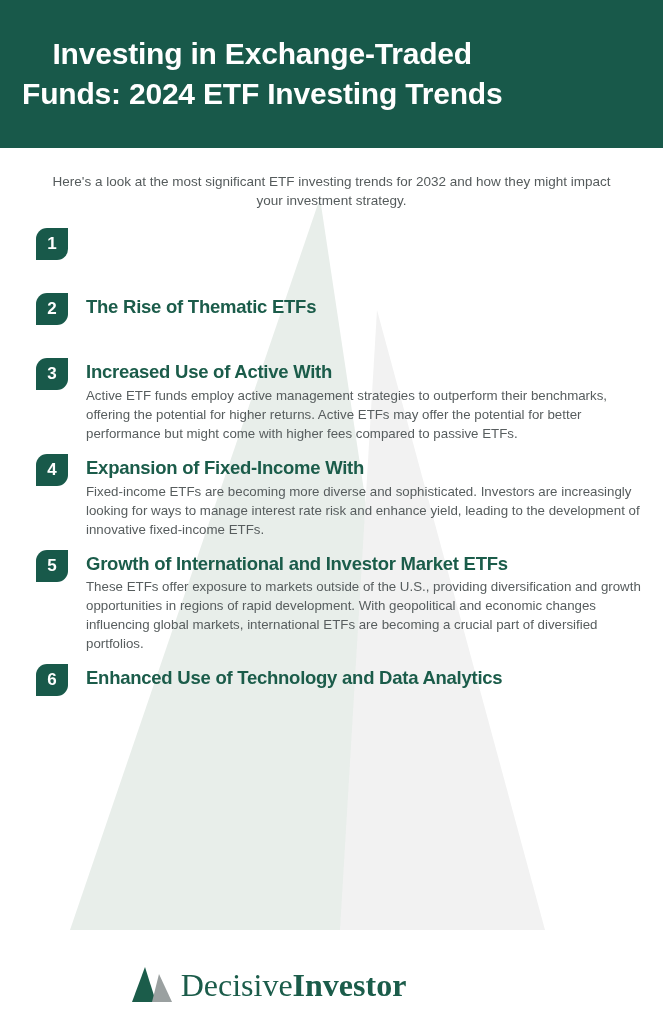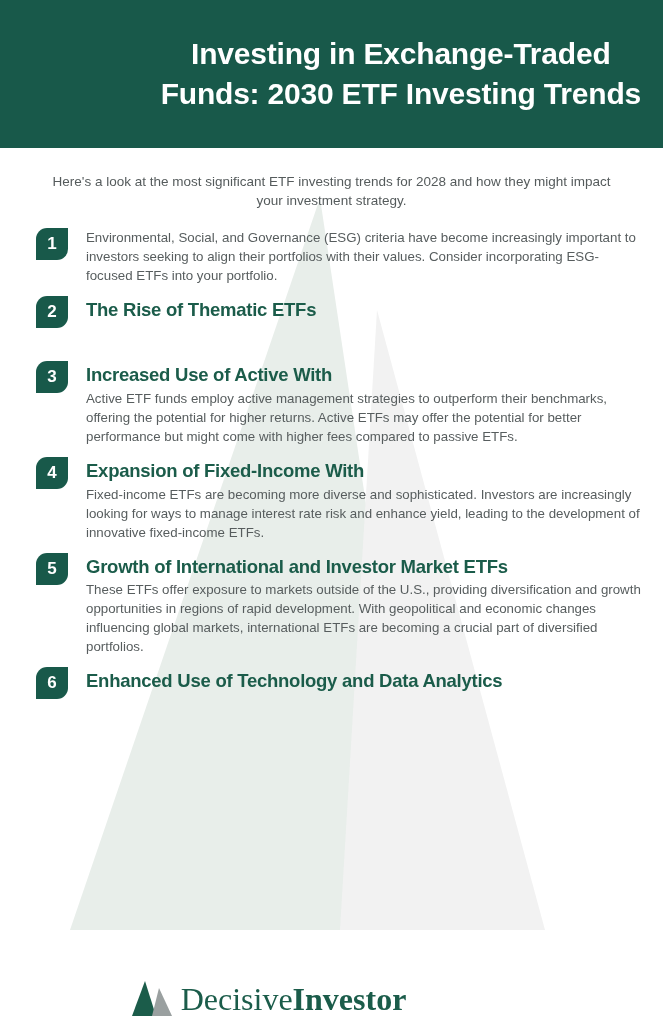--- a/index.html
+++ b/index.html
@@ -23,21 +23,21 @@
   .header-band {
     position: absolute;
     left: 0;
     top: 0;
     width: 663px;
     height: 148px;
     background: #18594a;
     box-sizing: border-box;
     display: flex;
     align-items: center;
-    justify-content: flex-end;
+    justify-content: flex-start;
   }
   .header-title {
     color: #ffffff;
     font-size: 30px;
     font-weight: bold;
     line-height: 1.33;
     text-align: center;
     letter-spacing: -0.2px;
     padding: 0 22px;
     margin: 0;
@@ -114,21 +114,21 @@
     margin: 0;
     color: #575d5e;
     font-size: 13.3px;
     line-height: 1.43;
   }
 
   
   .footer-logo {
     position: absolute;
     left: 0;
-    bottom: 6px;
+    bottom: 20px;
     width: 534px;
     display: flex;
     align-items: center;
     justify-content: center;
     z-index: 1;
   }
   .logo-mark {
     display: block;
     margin-right: 7px;
   }
@@ -143,39 +143,38 @@
   .logo-word-bold { font-weight: bold; }
 </style>
 </head>
 <body>
 
 <div id="page">
 
   <div class="header-band">
     <h1 class="header-title">
       <span class="t-line">Investing in Exchange-Traded</span>
-      <span class="t-line">Funds: 2030 ETF Investing Trends</span>
+      <span class="t-line">Funds: 2024 ETF Investing Trends</span>
     </h1>
   </div>
 
   <svg class="watermark" viewBox="0 0 663 876" preserveAspectRatio="none" aria-hidden="true">
     <polygon points="320,50 430,782 70,782" fill="#e8eeea"></polygon>
     <polygon points="377,162 545,782 340,782" fill="#f2f2f2"></polygon>
   </svg>
 
   <div class="content">
 
-    <p class="intro">Here's a look at the most significant ETF investing trends for 2028 and how they might impact your investment strategy.</p>
+    <p class="intro">Here's a look at the most significant ETF investing trends for 2032 and how they might impact your investment strategy.</p>
 
     <ul class="trend-list">
 
       <li class="trend-item">
         <span class="badge">1</span>
         <div class="trend-body">
-          <p class="trend-text">Environmental, Social, and Governance (ESG) criteria have become increasingly important to investors seeking to align their portfolios with their values. Consider incorporating ESG-focused ETFs into your portfolio.</p>
         </div>
       </li>
 
       <li class="trend-item">
         <span class="badge">2</span>
         <div class="trend-body">
           <h2 class="trend-heading">The Rise of Thematic ETFs</h2>
         </div>
       </li>
 

